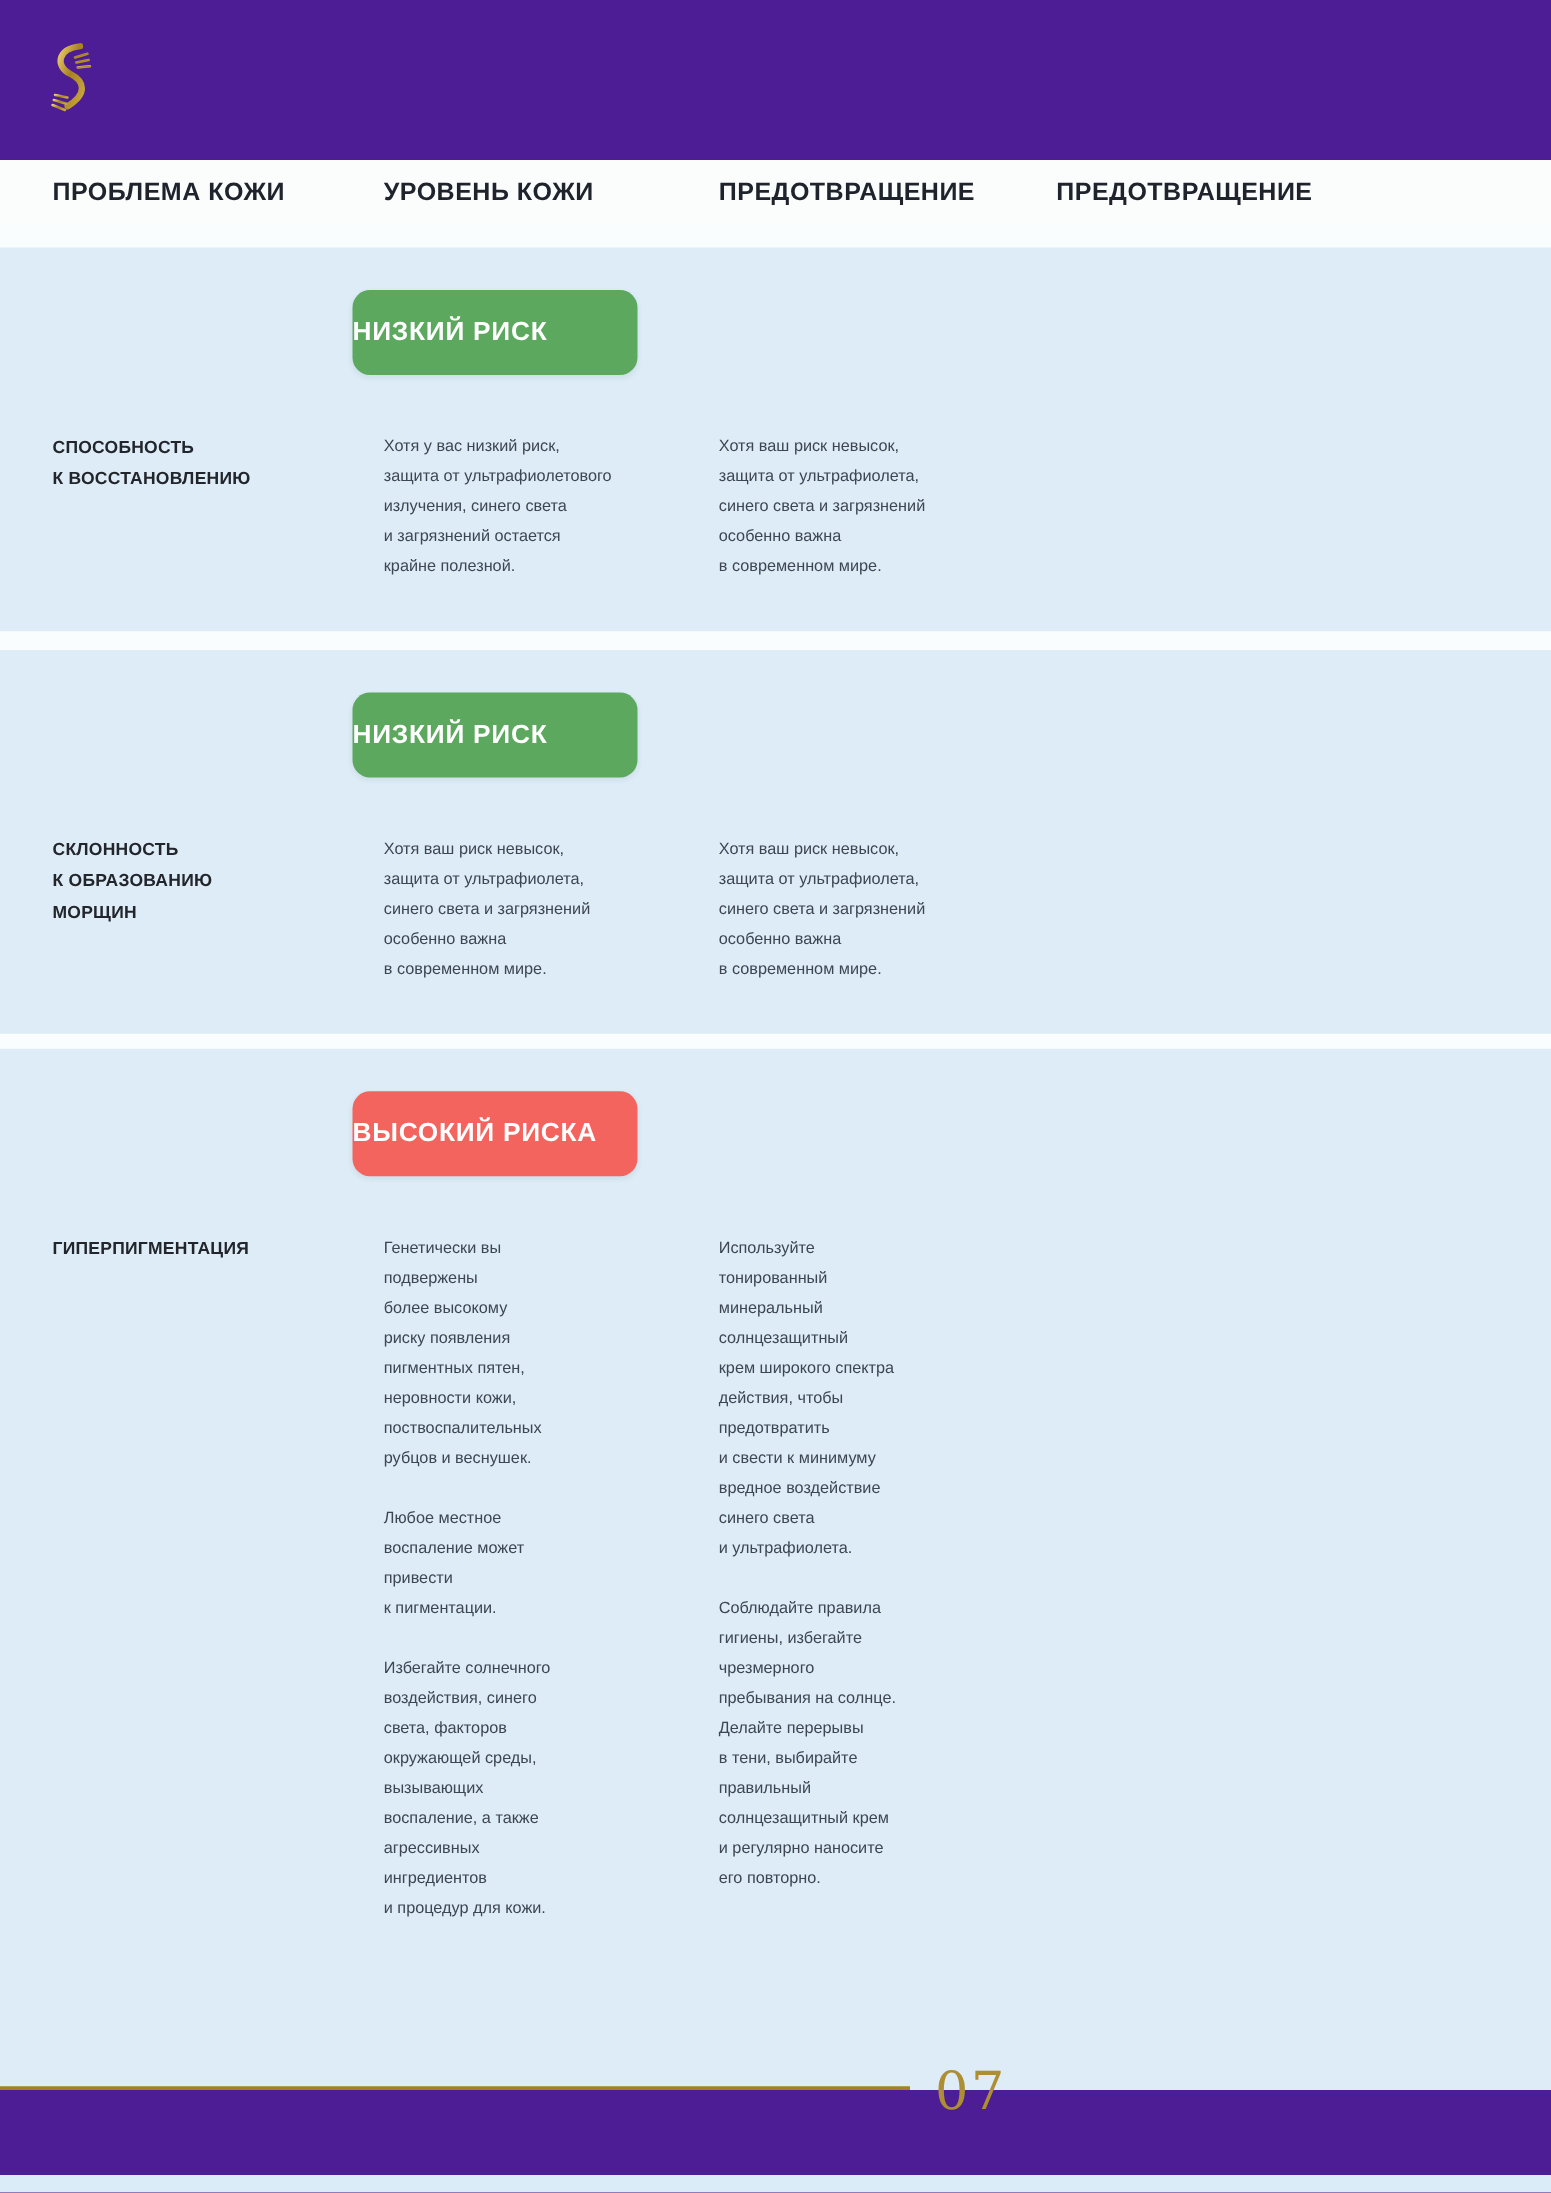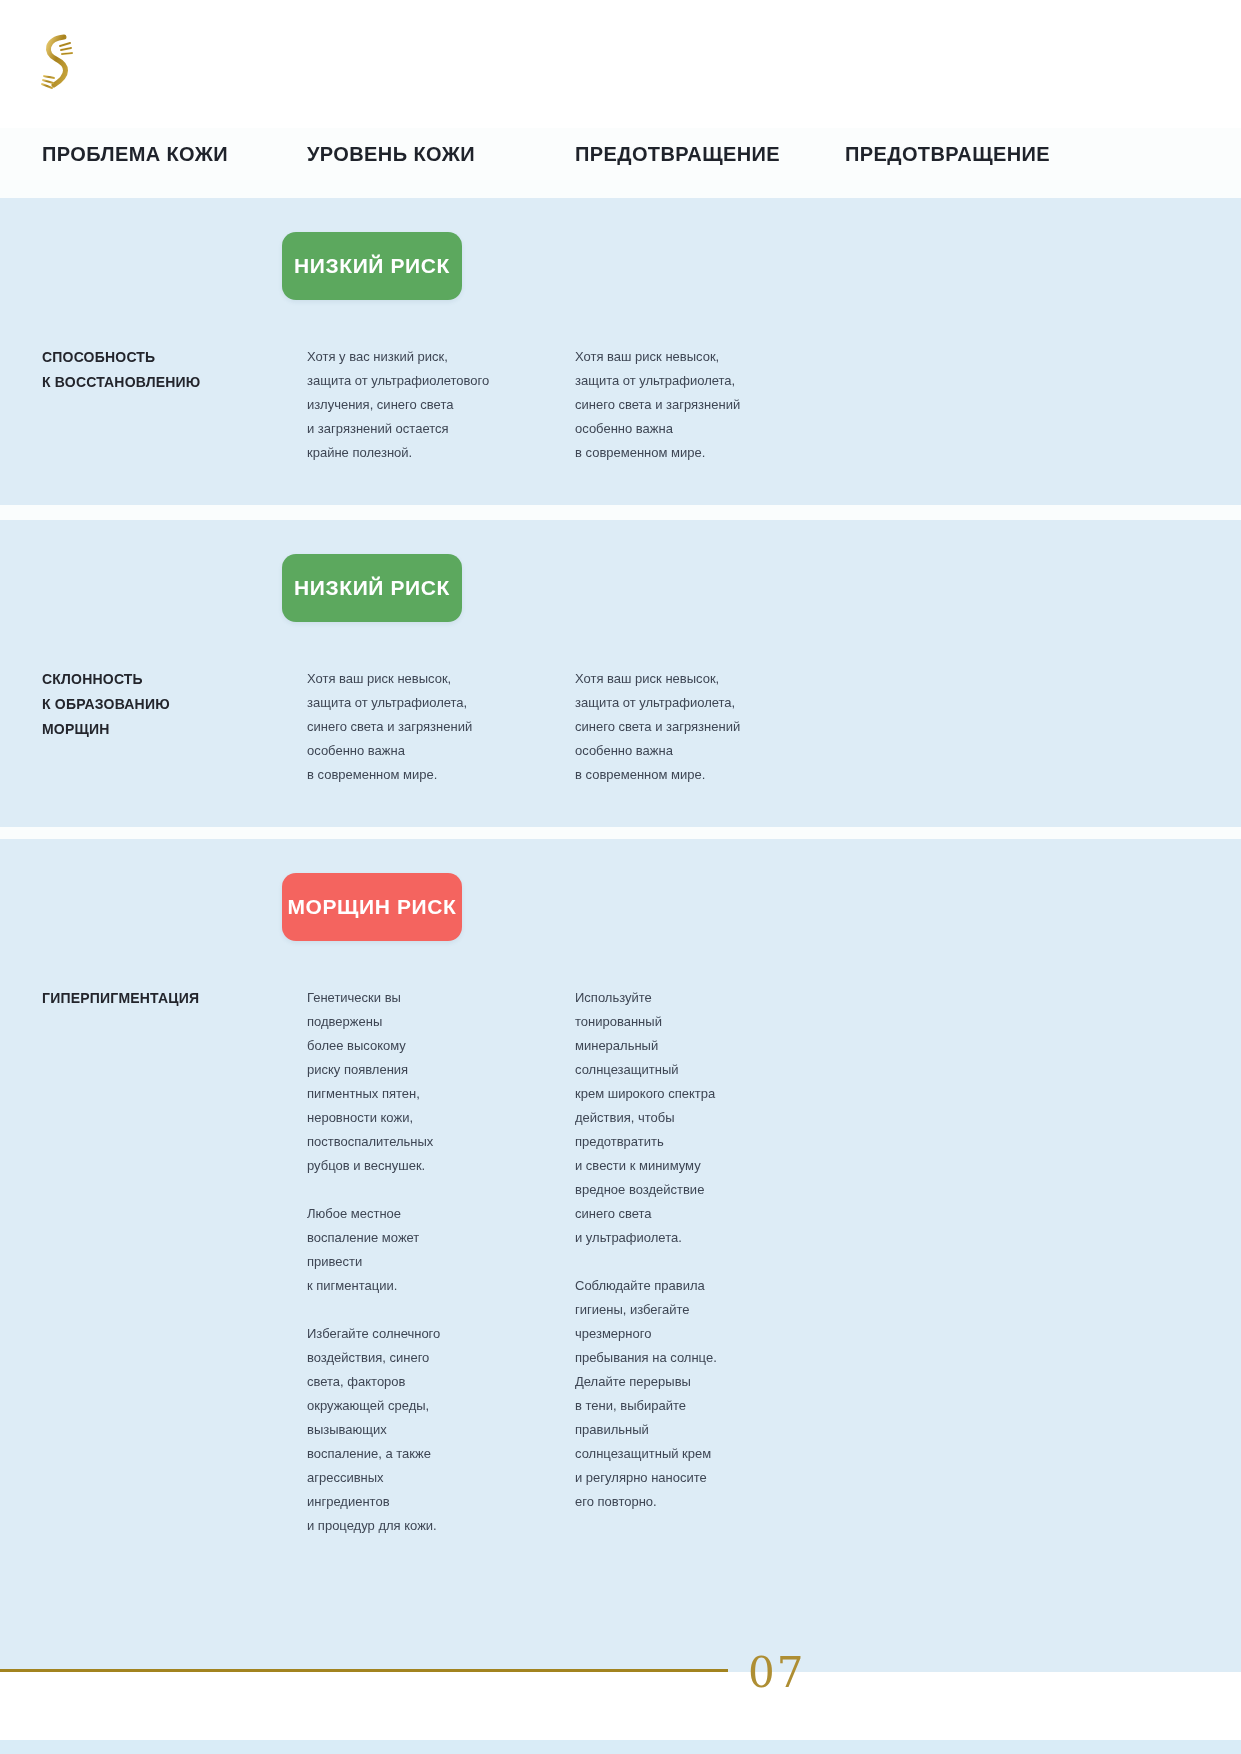--- a/index.html
+++ b/index.html
@@ -3,21 +3,21 @@
 <meta charset="utf-8">
 <style>
   * { box-sizing: border-box; }
   html, body { margin: 0; padding: 0; }
   body { background: #f0efe6; }
 
   .page {
     position: relative;
     width: 1241px;
     height: 1754px;
-    background: #ffffff;
+    background: #4c1d95;
     font-family: "Liberation Sans", sans-serif;
     overflow: hidden;
   }
 
   .logo { position: absolute; top: 34px; left: 40px; width: 36px; height: 62px; }
 
   .content {
     position: absolute;
     top: 128px; left: 0; right: 0;
     background: #fafdfd;
@@ -58,27 +58,27 @@
     font-size: 14px;
     font-weight: 800;
     line-height: 25px;
     letter-spacing: 0.2px;
     color: #23252c;
     white-space: pre-line;
     text-transform: uppercase;
   }
 
   .badge {
-    width: 180px;
+    width: 228px;
     height: 68px;
     margin-left: -25px;
     border-radius: 14px;
     display: flex;
     align-items: center;
-    justify-content: center;
+    justify-content: flex-start;
     color: #ffffff;
     font-weight: bold;
     font-size: 21px;
     letter-spacing: 0.6px;
     box-shadow: 0 2px 4px rgba(70,110,140,0.10);
   }
 
   .body {
     margin: 0;
     font-size: 13px;
@@ -206,21 +206,21 @@
       </div>
     </section>
 
     <section class="card last h-sec3">
       <div class="grid">
         <div class="cell cell-problem">
           <h3 class="problem-title">ГИПЕРПИГМЕНТАЦИЯ</h3>
         </div>
         <div class="cell cell-risk">
           <div class="badge" style="background-color: rgb(244, 100, 95);">
-            <span>МОРЩИН РИСК</span>
+            <span>ВЫСОКИЙ РИСКА</span>
           </div>
           <p class="body">Генетически вы
 подвержены
 более высокому
 риску появления
 пигментных пятен,
 неровности кожи,
 поствоспалительных
 рубцов и веснушек.
 

